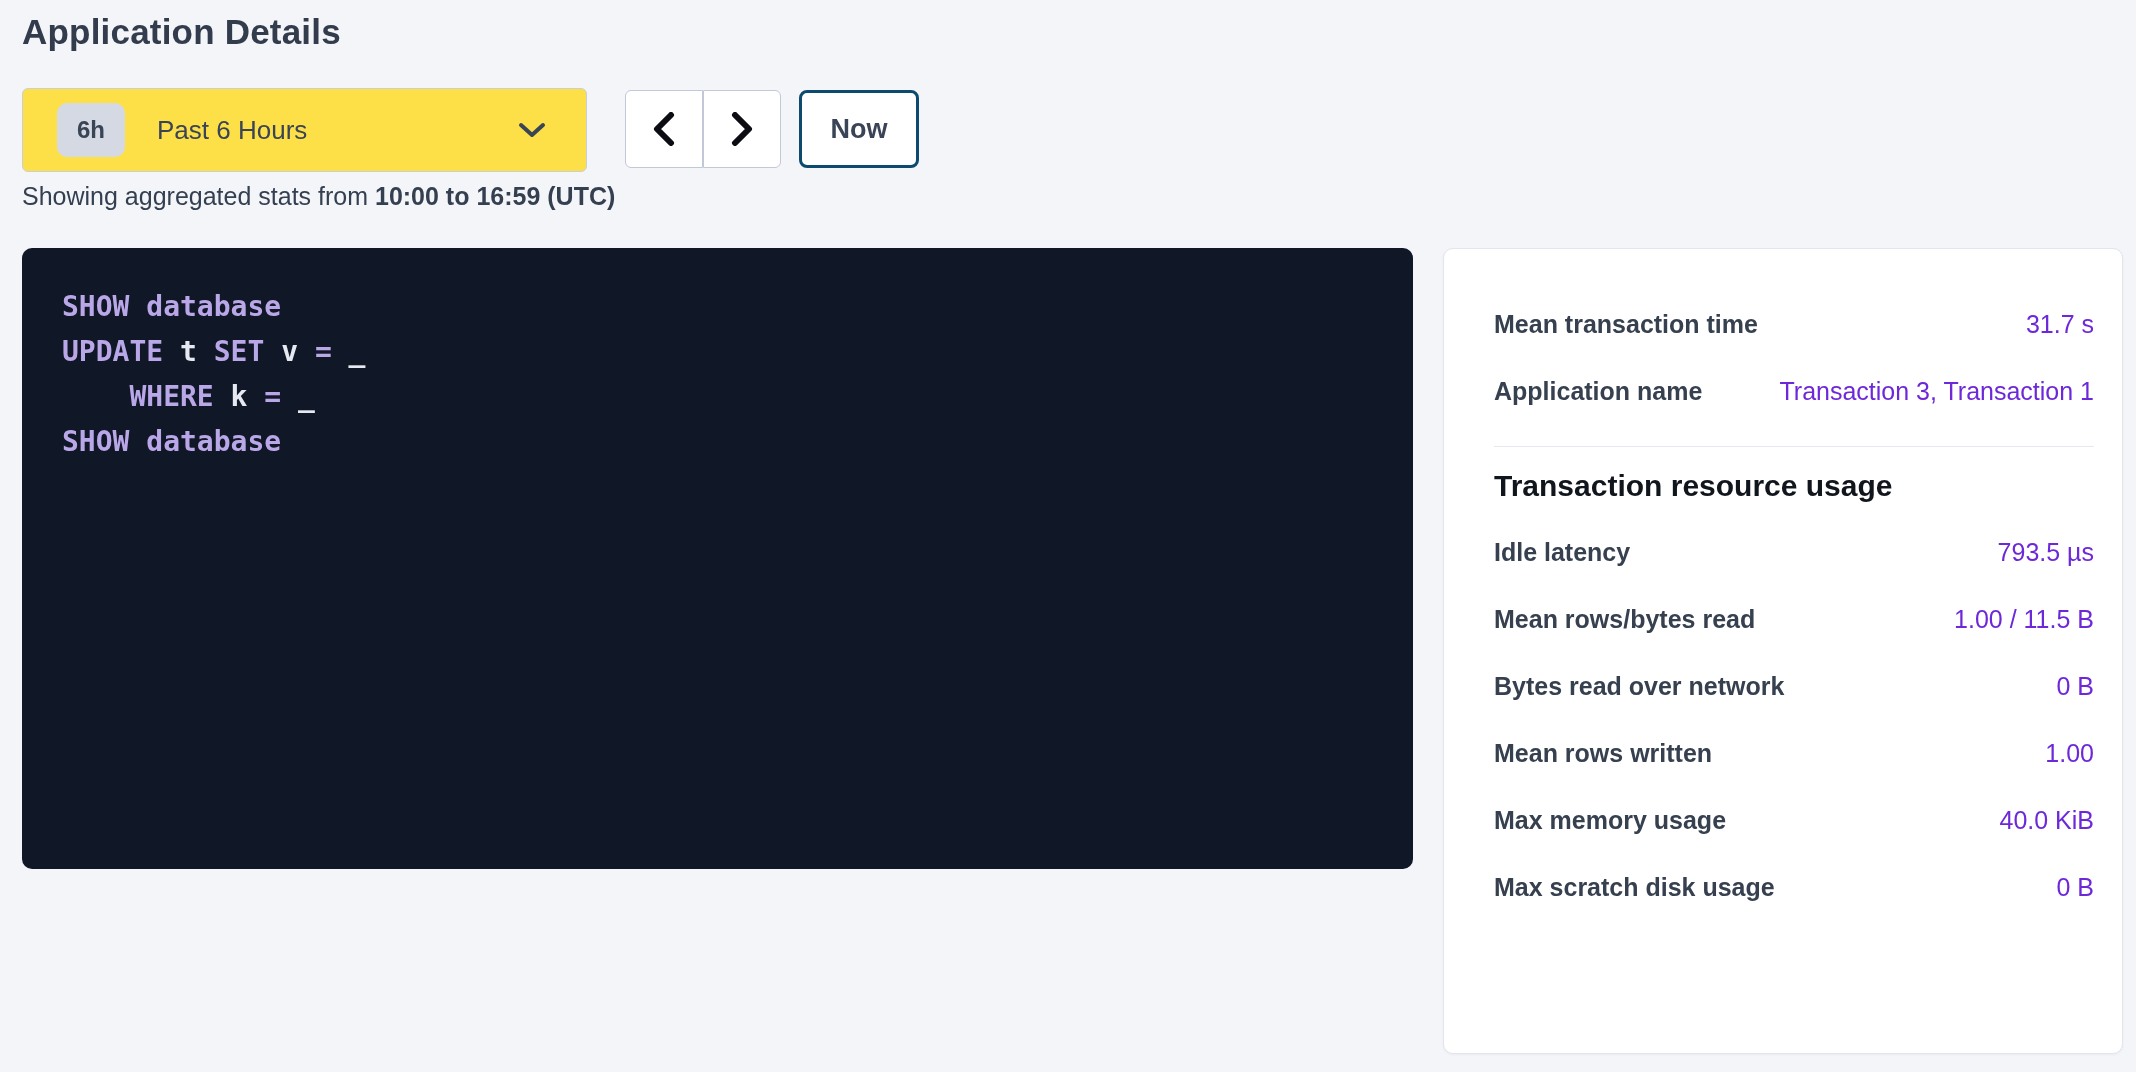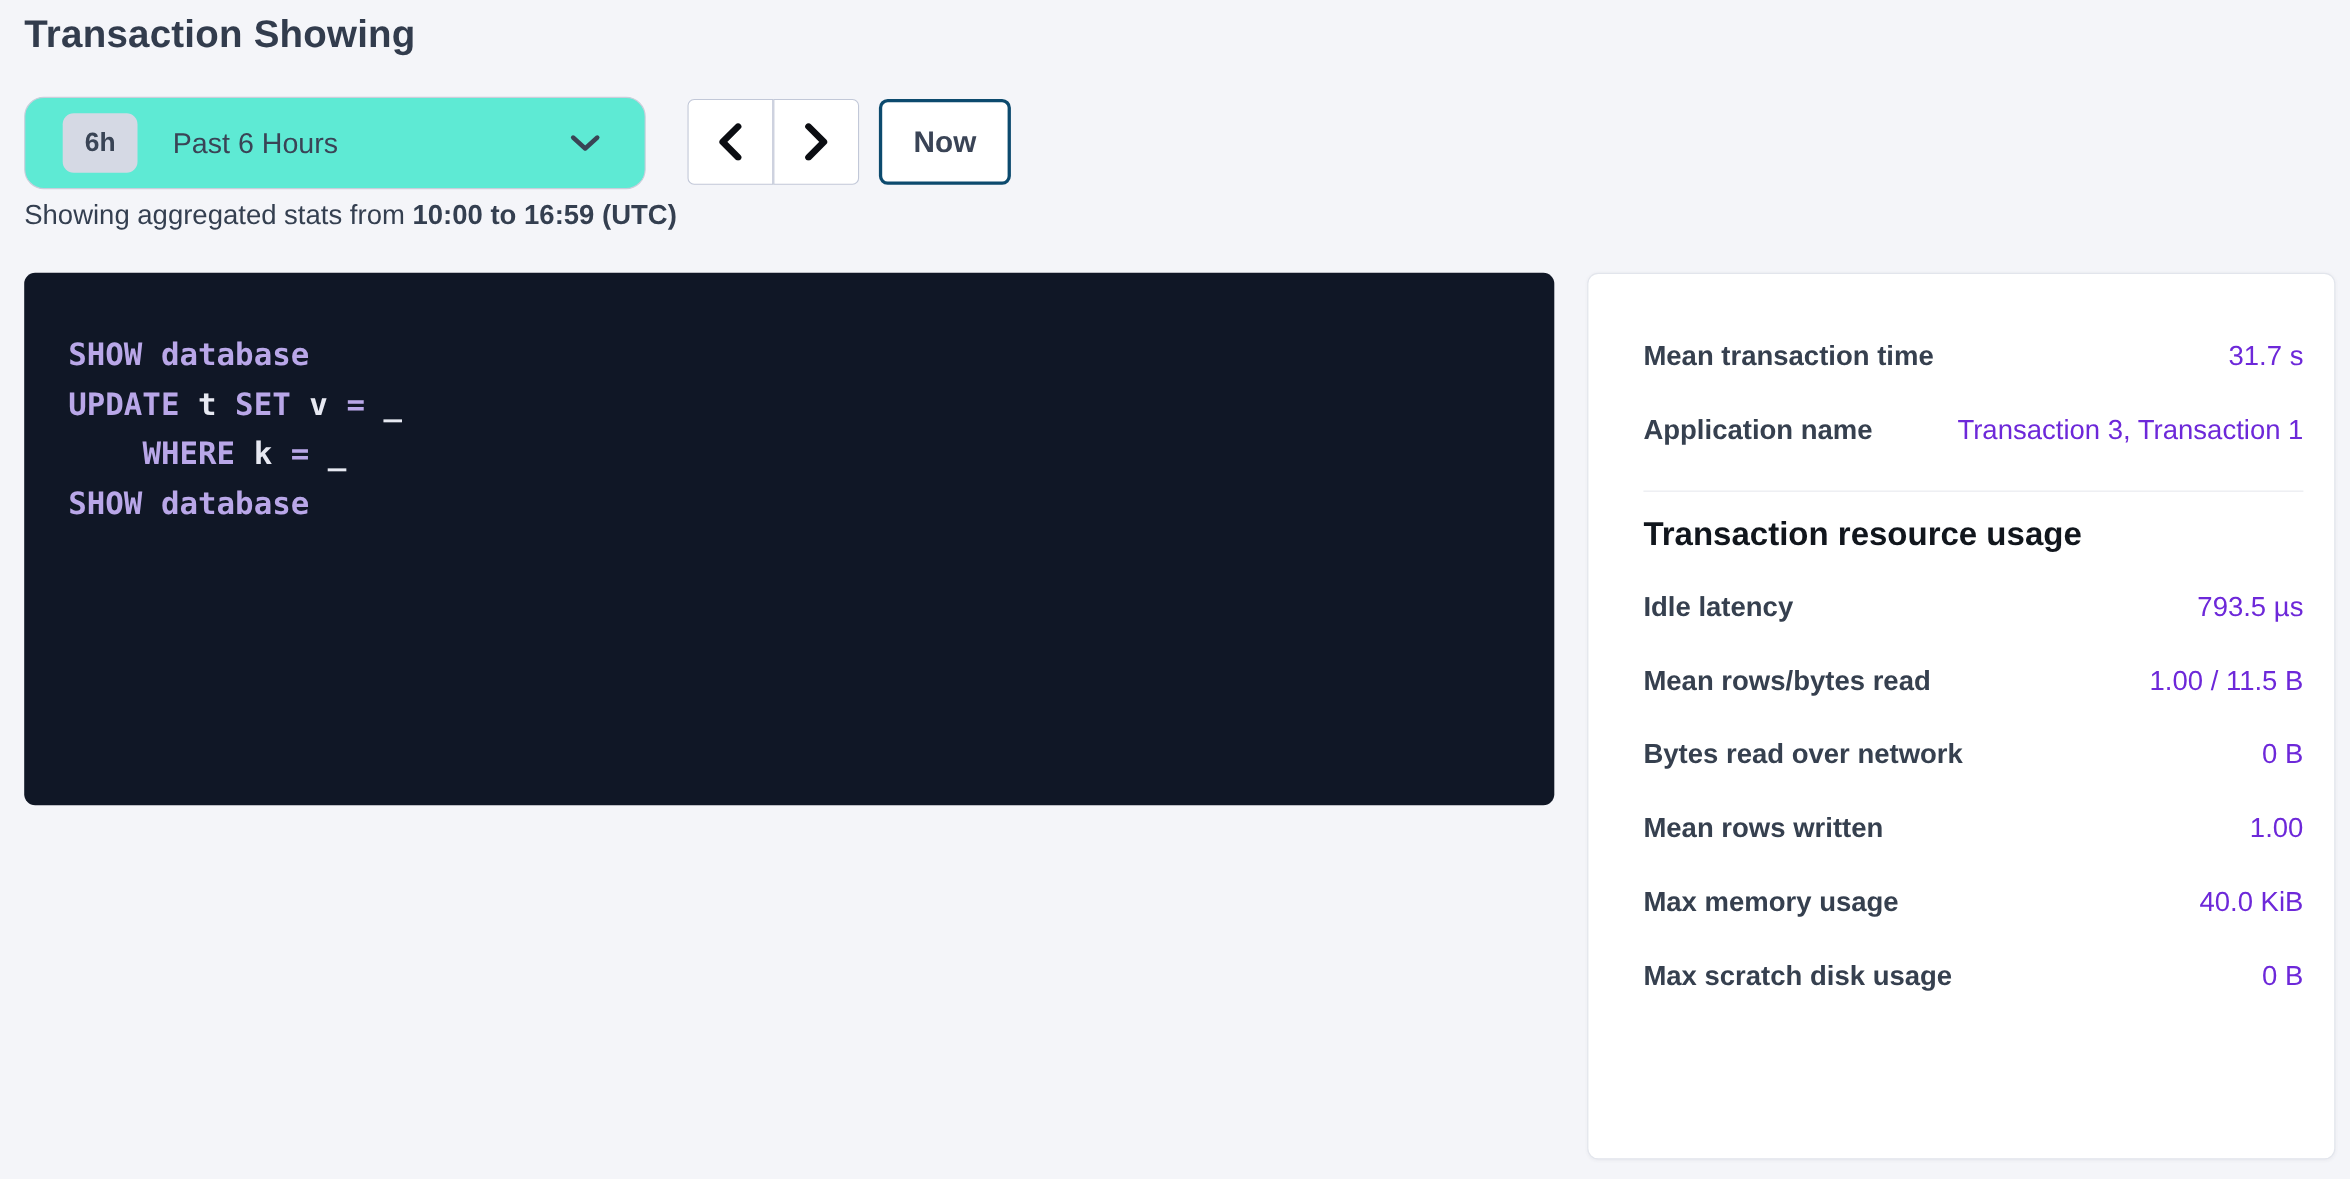--- a/index.html
+++ b/index.html
@@ -22,23 +22,23 @@
     letter-spacing: 0.2px;
   }
 
   
   .controls { position: absolute; left: 22px; top: 88px; height: 84px; }
 
   .time-select {
     position: absolute;
     left: 0; top: 0;
     width: 565px; height: 84px;
-    background: #5eead4;
+    background: #fde047;
     border: 1px solid #c9cedb;
-    border-radius: 18px;
+    border-radius: 6px;
     display: flex;
     align-items: center;
     cursor: pointer;
   }
   .time-badge {
     margin-left: 34px;
     background: #d5d9e4;
     color: #394455;
     font-weight: 700;
     font-size: 24px;
@@ -93,24 +93,24 @@
     left: 22px; top: 182px;
     font-size: 25px;
     color: #343f50;
   }
   .stats-summary-line b { font-weight: 700; }
 
   
   .sql-box {
     position: absolute;
     left: 22px; top: 248px;
-    width: 1391px; height: 484px;
+    width: 1391px; height: 621px;
     background: #101726;
     border-radius: 10px;
-    padding: 52px 40px;
+    padding: 36px 40px;
   }
   .sql-code {
     font-family: "DejaVu Sans Mono", monospace;
     font-size: 28px;
     line-height: 45px;
     font-weight: 700;
     white-space: pre;
     color: #e7e9f2;
   }
   .sql-code .kw { color: #b9a7e8; }
@@ -145,21 +145,21 @@
     font-weight: 700;
     color: #11161d;
     margin: 8px 0 16px 0;
   }
 
   svg { display: block; }
 </style>
 </head>
 <body>
 
-<h1 class="page-title">Transaction Showing</h1>
+<h1 class="page-title">Application Details</h1>
 
 <div class="controls">
 
   <div class="time-select">
     <span class="time-badge">6h</span>
     <span class="time-label">Past 6 Hours</span>
     <span class="select-caret">
       <svg width="28" height="18" viewBox="0 0 28 18">
         <polyline points="3,4 14,14 25,4" fill="none" stroke="#394455" stroke-width="4" stroke-linecap="round" stroke-linejoin="round"></polyline>
       </svg>

